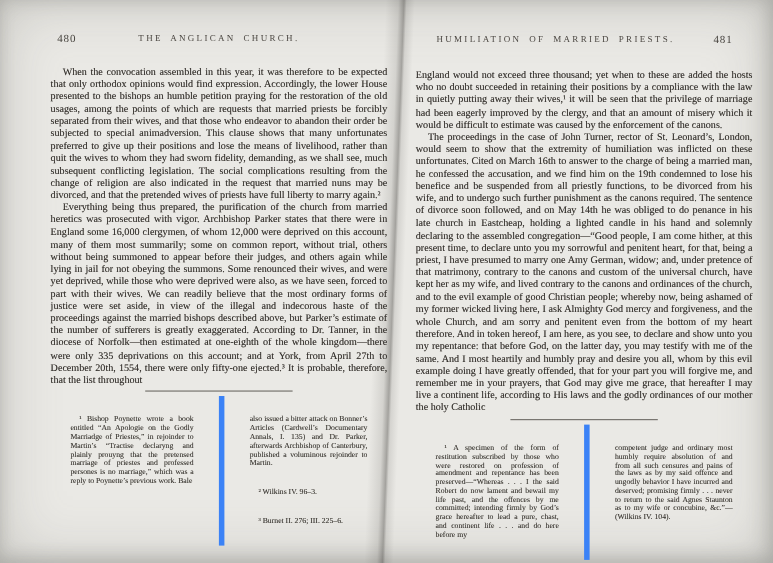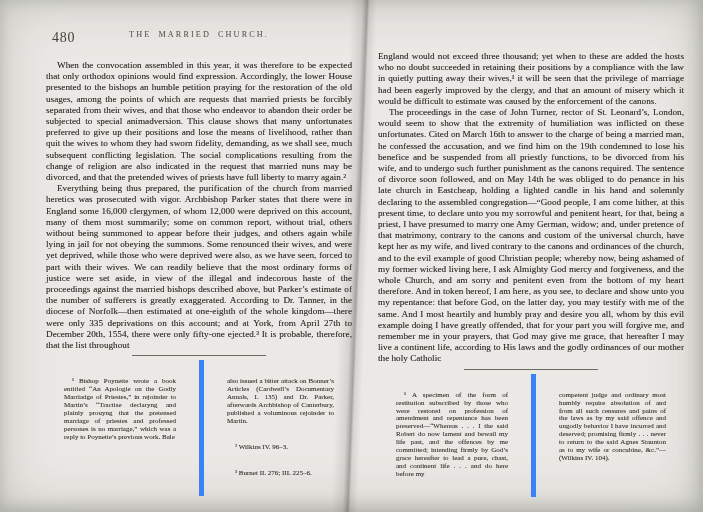--- a/index.html
+++ b/index.html
@@ -24,21 +24,21 @@
       rgba(58,56,52,.40) 49%,
       rgba(58,56,52,.12) 56%,
       rgba(0,0,0,0) 78%);
   }
   .page{position:absolute;}
   .page.left{left:46px;top:30px;width:306px;}
   .page.right{left:378px;top:31px;width:306px;}
 
   .running-head{position:relative;height:12px;text-align:center;
     font-size:8.2px;letter-spacing:2.1px;word-spacing:3px;color:#4e4a45;}
-  .pageno{position:absolute;top:0;font-size:14px;letter-spacing:.8px;color:#45423d;}
+  .pageno{position:absolute;top:0;font-size:10px;letter-spacing:.8px;color:#45423d;}
   .no-left{left:6px;}
   .no-right{right:18px;}
   .page.right .title{display:inline-block;transform:translateX(-26px);}
 
   .page.left .body{margin-top:18px;}
   .page.right .body{margin-top:20px;}
   .para{
     margin:0;font-size:9.2px;line-height:11.2px;text-align:justify;
     text-indent:11px;color:#34312d;text-shadow:0 0 .5px rgba(72,68,62,.55);
   }
@@ -60,40 +60,44 @@
 </style>
 </head>
 <body>
 
 <div class="scan">
   <div class="gutter"></div>
 
   <section class="page left">
     <header class="running-head">
       <span class="pageno no-left">480</span>
-      <span class="title">THE MARRIED CHURCH.</span>
+      <span class="title">THE ANGLICAN CHURCH.</span>
     </header>
     <div class="body">
       <p class="para">When the convocation assembled in this year, it was therefore to be expected that only orthodox opinions would find expression. Accordingly, the lower House presented to the bishops an humble petition praying for the restoration of the old usages, among the points of which are requests that married priests be forcibly separated from their wives, and that those who endeavor to abandon their order be subjected to special animadversion.  This clause shows that many unfortunates preferred to give up their positions and lose the means of livelihood, rather than quit the wives to whom they had sworn fidelity, demanding, as we shall see, much subsequent conflicting legislation.  The social complications resulting from the change of religion are also indicated in the request that married nuns may be divorced, and that the pretended wives of priests have full liberty to marry again.²</p>
       <p class="para">Everything being thus prepared, the purification of the church from married heretics was prosecuted with vigor.  Archbishop Parker states that there were in England some 16,000 clergymen, of whom 12,000 were deprived on this account, many of them most summarily; some on common report, without trial, others without being summoned to appear before their judges, and others again while lying in jail for not obeying the summons.  Some renounced their wives, and were yet deprived, while those who were deprived were also, as we have seen, forced to part with their wives.  We can readily believe that the most ordinary forms of justice were set aside, in view of the illegal and indecorous haste of the proceedings against the married bishops described above, but Parker’s estimate of the number of sufferers is greatly exaggerated.  According to Dr. Tanner, in the diocese of Norfolk—then estimated at one-eighth of the whole kingdom—there were only 335 deprivations on this account; and at York, from April 27th to December 20th, 1554, there were only fifty-one ejected.³  It is probable, therefore, that the list throughout</p>
     </div>
     <div class="fn-rule"></div>
     <div class="footnotes">
       <div class="fn-col">
         <p class="fn">¹ Bishop Poynette wrote a book entitled “An Apologie on the Godly Marriadge of Priestes,” in rejoinder to Martin’s “Tractise declaryng and plainly prouyng that the pretensed marriage of priestes and professed persones is no marriage,” which was a reply to Poynette’s previous work.  Bale</p>
       </div>
       <div class="fn-col fn-col2">
         <p class="fn cont">also issued a bitter attack on Bonner’s Articles (Cardwell’s Documentary Annals, I. 135) and Dr. Parker, afterwards Archbishop of Canterbury, published a voluminous rejoinder to Martin.</p>
         <p class="fn">² Wilkins IV. 96–3.</p>
         <p class="fn">³ Burnet II. 276; III. 225–6.</p>
       </div>
     </div>
   </section>
 
   <section class="page right">
+    <header class="running-head">
+      <span class="title">HUMILIATION OF MARRIED PRIESTS.</span>
+      <span class="pageno no-right">481</span>
+    </header>
     <div class="body">
       <p class="para cont">England would not exceed three thousand; yet when to these are added the hosts who no doubt succeeded in retaining their positions by a compliance with the law in quietly putting away their wives,¹ it will be seen that the privilege of marriage had been eagerly improved by the clergy, and that an amount of misery which it would be difficult to estimate was caused by the enforcement of the canons.</p>
       <p class="para">The proceedings in the case of John Turner, rector of St. Leonard’s, London, would seem to show that the extremity of humiliation was inflicted on these unfortunates.  Cited on March 16th to answer to the charge of being a married man, he confessed the accusation, and we find him on the 19th condemned to lose his benefice and be suspended from all priestly functions, to be divorced from his wife, and to undergo such further punishment as the canons required.  The sentence of divorce soon followed, and on May 14th he was obliged to do penance in his late church in Eastcheap, holding a lighted candle in his hand and solemnly declaring to the assembled congregation—“Good people, I am come hither, at this present time, to declare unto you my sorrowful and penitent heart, for that, being a priest, I have presumed to marry one Amy German, widow; and, under pretence of that matrimony, contrary to the canons and custom of the universal church, have kept her as my wife, and lived contrary to the canons and ordinances of the church, and to the evil example of good Christian people; whereby now, being ashamed of my former wicked living here, I ask Almighty God mercy and forgiveness, and the whole Church, and am sorry and penitent even from the bottom of my heart therefore.  And in token hereof, I am here, as you see, to declare and show unto you my repentance: that before God, on the latter day, you may testify with me of the same.  And I most heartily and humbly pray and desire you all, whom by this evil example doing I have greatly offended, that for your part you will forgive me, and remember me in your prayers, that God may give me grace, that hereafter I may live a continent life, according to His laws and the godly ordinances of our mother the holy Catholic</p>
     </div>
     <div class="fn-rule"></div>
     <div class="footnotes">
       <div class="fn-col">
         <p class="fn">¹ A specimen of the form of restitution subscribed by those who were restored on profession of amendment and repentance has been preserved—“Whereas . . . I the said Robert do now lament and bewail my life past, and the offences by me committed; intending firmly by God’s grace hereafter to lead a pure, chast, and continent life . . . and do here before my</p>
       </div>
       <div class="fn-col fn-col2">

